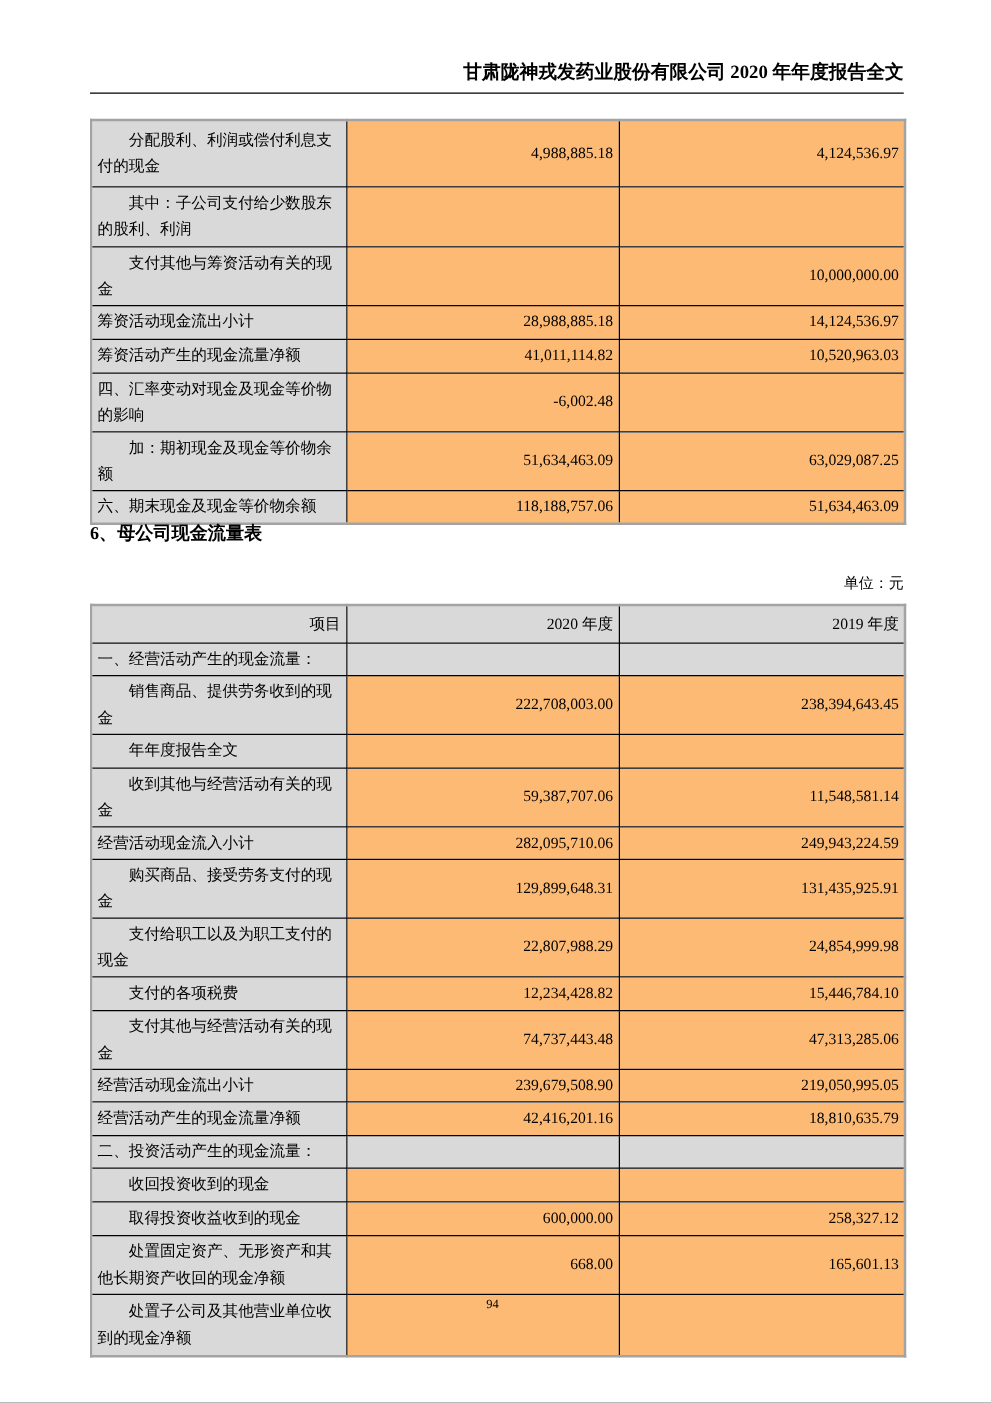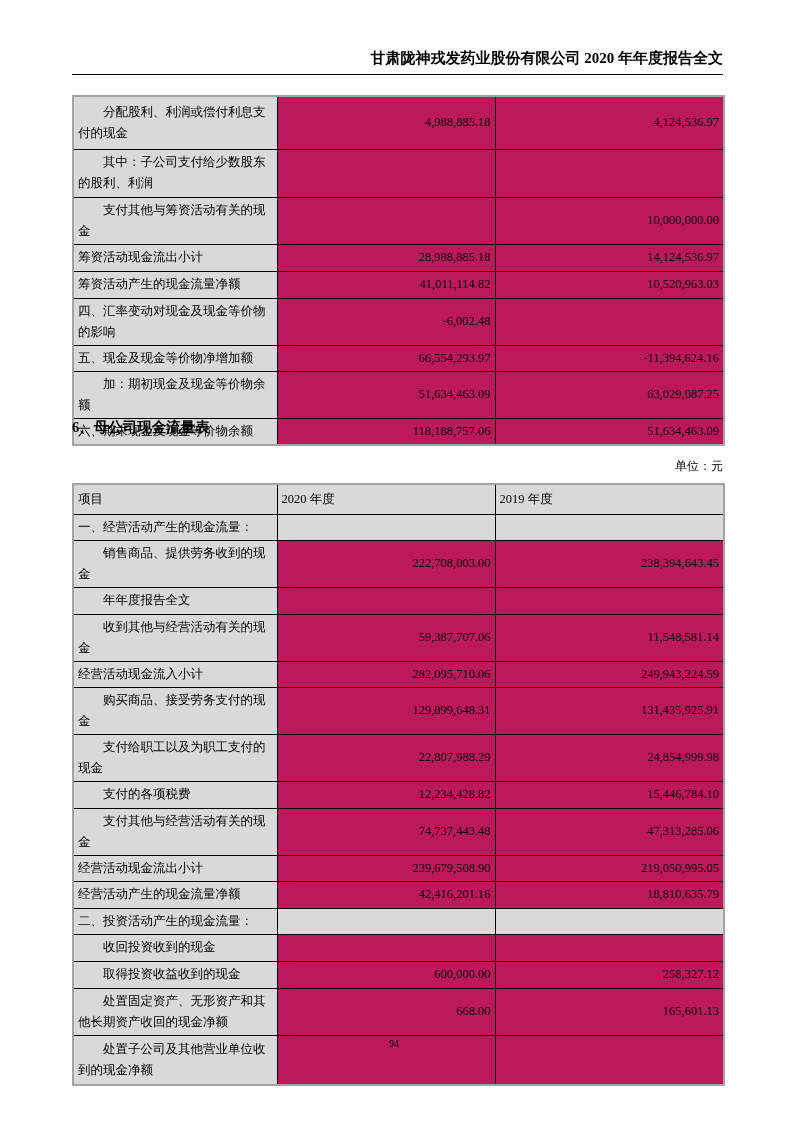--- a/index.html
+++ b/index.html
@@ -42,26 +42,26 @@
   td.lbl {
     background:#d9d9d9;
     text-align:left;
     padding:2px 3px 2px 4px;
     line-height:21px;
   }
   td.lbl.indent { text-indent:2em; }
   td.num {
     text-align:right;
     padding:2px 4px;
-    background:#be185d;
+    background:#fdba74;
   }
   tr.section td { background:#d9d9d9; }
   th.hd {
     background:#d9d9d9;
-    text-align:left;
+    text-align:right;
     padding:2px 4px;
   }
   .sec-title {
     position:absolute; left:72px; top:417px;
     font-size:14.5px; font-weight:bold;
     line-height:20px;
   }
   .unit-label {
     position:absolute; left:72px; top:458px; width:651px;
     text-align:right;
@@ -110,25 +110,20 @@
       <tr style="height:27px">
         <td class="lbl">筹资活动产生的现金流量净额</td>
         <td class="num">41,011,114.82</td>
         <td class="num">10,520,963.03</td>
       </tr>
       <tr style="height:46px">
         <td class="lbl">四、汇率变动对现金及现金等价物的影响</td>
         <td class="num">-6,002.48</td>
         <td class="num"></td>
       </tr>
-      <tr style="height:26px">
-        <td class="lbl">五、现金及现金等价物净增加额</td>
-        <td class="num">66,554,293.97</td>
-        <td class="num">-11,394,624.16</td>
-      </tr>
       <tr style="height:25px">
         <td class="lbl indent">加：期初现金及现金等价物余额</td>
         <td class="num">51,634,463.09</td>
         <td class="num">63,029,087.25</td>
       </tr>
       <tr style="height:24px">
         <td class="lbl">六、期末现金及现金等价物余额</td>
         <td class="num">118,188,757.06</td>
         <td class="num">51,634,463.09</td>
       </tr>

